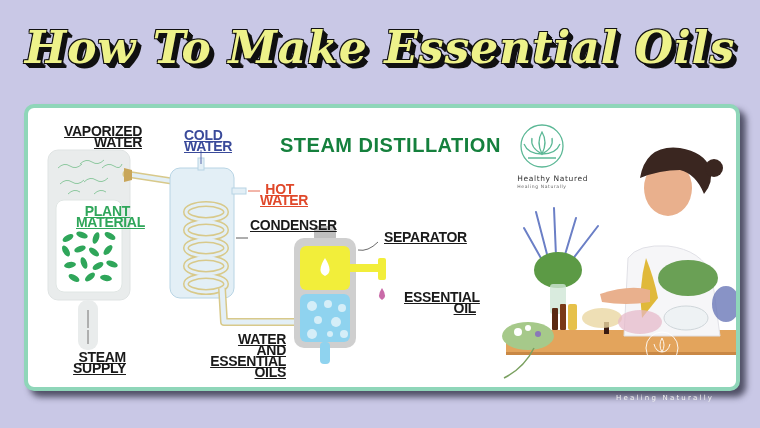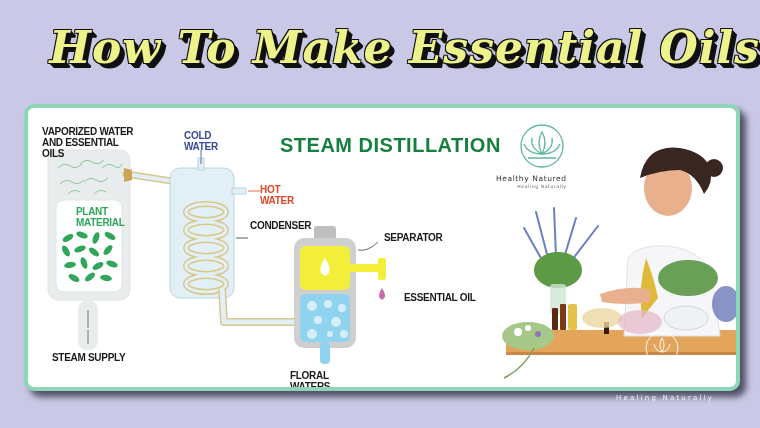--- a/index.html
+++ b/index.html
@@ -3,40 +3,40 @@
 <meta charset="utf-8">
 <style>
   * { box-sizing: border-box; margin: 0; padding: 0; }
   html, body { width: 760px; height: 428px; overflow: hidden; }
   body {
     background: #c9c8e6;
     font-family: "DejaVu Sans", sans-serif;
     position: relative;
   }
   .title {
-    position: absolute; left: 0; top: 22px; width: 760px; text-align: right;
+    position: absolute; left: 0; top: 22px; width: 760px; text-align: center;
     font-family: "DejaVu Serif", serif; font-style: italic; font-weight: bold;
     font-size: 44px; color: #eef28a; letter-spacing: 1px;
     text-shadow: 1px 1px 0 #111, 2px 2px 0 #111, 3px 3px 0 #111, 4px 4px 0 #111, 5px 5px 0 #111, -1px -1px 0 #111, 1px -1px 0 #111, -1px 1px 0 #111;
   }
   .card {
     position: absolute; left: 24px; top: 104px; width: 716px; height: 287px;
     background: #ffffff; border: 4px solid #8fd6b9; border-radius: 10px;
     box-shadow: 6px 6px 6px rgba(40,40,60,0.75);
     overflow: hidden;
   }
   .hand { font-family: "Liberation Sans Narrow", "Liberation Sans", sans-serif; font-weight: bold; text-transform: uppercase; letter-spacing: -0.3px; }
   .abs { position: absolute; }
-  .lbl { font-size: 10px; color: #1a1a1a; line-height: 11px; text-align: left; }
+  .lbl { font-size: 14px; color: #1a1a1a; line-height: 11px; text-align: right; text-decoration: underline; }
   .diagram-title { font-size: 20px; color: #15803d; letter-spacing: 0.5px; }
   .footer-tag {
     position: absolute; left: 616px; top: 394px; font-size: 7px; letter-spacing: 2.2px;
     color: #f2f2f2; font-family: "DejaVu Sans", sans-serif;
   }
-  .logo-text { font-size: 7.5px; color: #333; letter-spacing: 0.6px; text-align: left; }
+  .logo-text { font-size: 7.5px; color: #333; letter-spacing: 0.6px; text-align: right; }
   .logo-sub { font-size: 4.5px; color: #666; letter-spacing: 0.6px; text-align: center; }
 </style>
 </head>
 <body>
 
 <div class="title">How To Make Essential Oils</div>
 
 <div class="card">
 
   <svg class="abs" style="left:0;top:0" width="716" height="287" viewBox="0 0 716 287">
@@ -189,21 +189,20 @@
         <path d="M626 236 q2 8 8 8"></path>
           <path d="M642 236 q-2 8 -8 8"></path>
       </g>
     </g>
   </svg>
 
   <div class="abs hand diagram-title" style="left:252px;top:26px">Steam Distillation</div>
 
   <div class="abs hand lbl" style="left:14px;top:18px;width:100px">
     <div>Vaporized Water</div>
-    <div>and Essential Oils</div>
   </div>
 
   <div class="abs hand lbl" style="left:48px;top:98px;width:54px;color:#2fa65a">
     <div>Plant</div>
     <div>Material</div>
   </div>
 
   <div class="abs hand lbl" style="left:24px;top:244px;width:74px">Steam Supply</div>
 
   <div class="abs hand lbl" style="left:156px;top:22px;width:36px;color:#3a4a9a">
@@ -215,20 +214,23 @@
     <div>Hot</div>
     <div>Water</div>
   </div>
 
   <div class="abs hand lbl" style="left:222px;top:112px;width:54px">Condenser</div>
 
   <div class="abs hand lbl" style="left:356px;top:124px;width:56px">Separator</div>
 
   <div class="abs hand lbl" style="left:376px;top:184px;width:72px">Essential Oil</div>
 
-
-  <div class="abs hand lbl" style="left:262px;top:262px;width:74px">Floral Waters</div>
+  <div class="abs hand lbl" style="left:178px;top:226px;width:80px">
+    <div>Water and</div>
+    <div>Essential Oils</div>
+  </div>
+
 
   <div class="abs logo-text" style="left:468px;top:66px;width:92px">Healthy Natured</div>
   <div class="abs logo-sub" style="left:468px;top:76px;width:92px">Healing Naturally</div>
 </div>
 
 <div class="footer-tag">Healing Naturally</div>
 
 </body></html>

